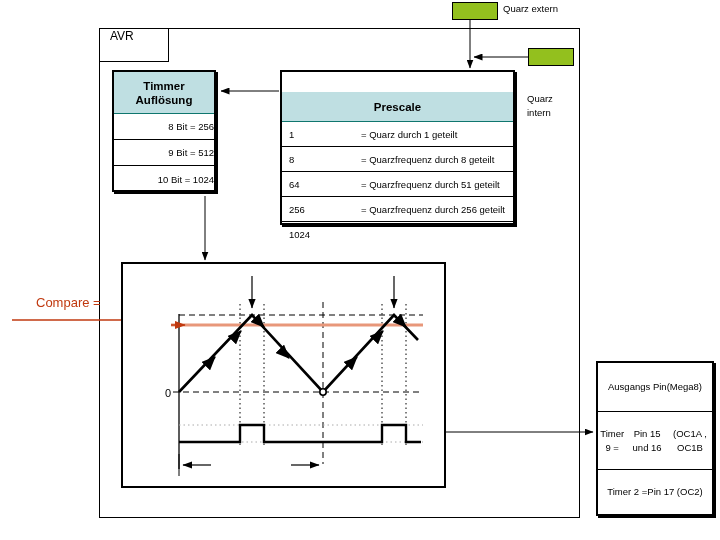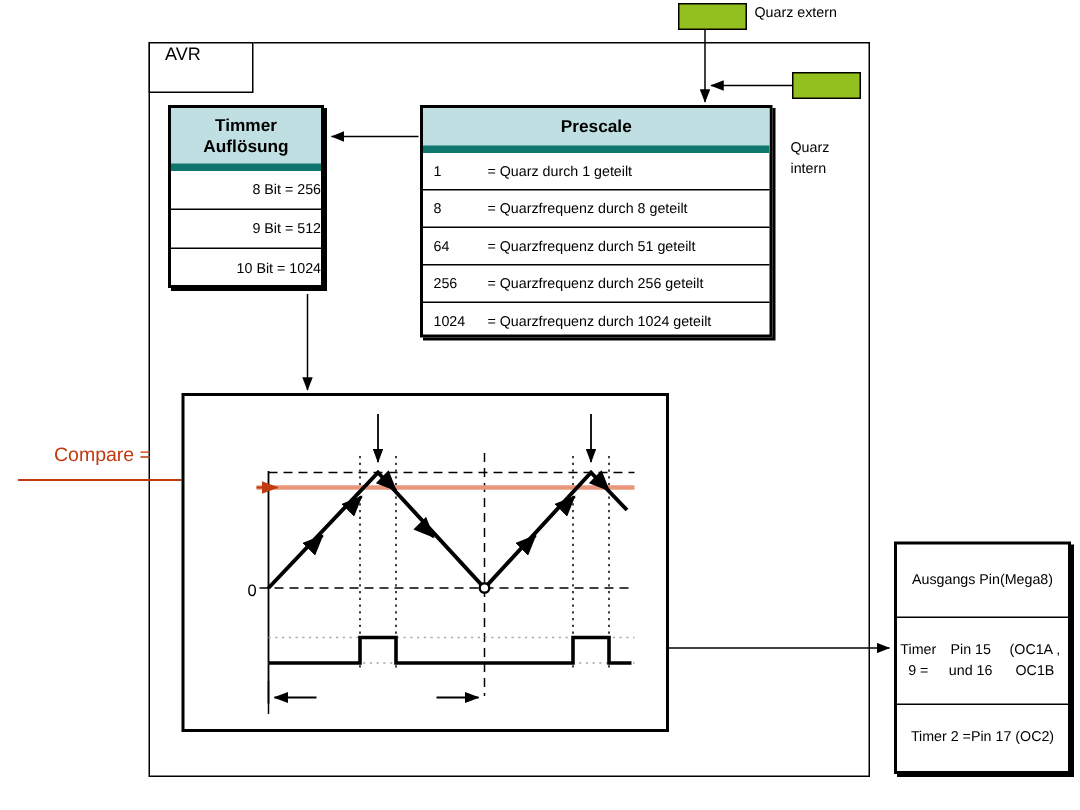--- a/index.html
+++ b/index.html
@@ -6,36 +6,36 @@
   body{width:720px;height:540px;position:relative;overflow:hidden;
        font-family:"Liberation Sans","DejaVu Sans",sans-serif;color:#000;}
   .abs{position:absolute;}
   
   #avr-frame{left:99px;top:28px;width:481px;height:490px;border:1px solid #000;box-sizing:border-box;}
   #avr-label{left:99px;top:28px;width:70px;height:34px;border:1px solid #000;box-sizing:border-box;
              background:#fff;display:flex;align-items:flex-start;padding-left:10px;font-size:12px;}
   
   .tbl{box-sizing:border-box;border:2px solid #000;background:#fff;
        box-shadow:2px 2px 0 #000;}
-  .tbl .hdr{background:#bfdfe2;border-bottom:5px solid #0f766e;box-sizing:border-box;
+  .tbl .hdr{background:#bfdfe2;border-bottom:1px solid #0f766e;box-sizing:border-box;
             display:flex;flex-direction:column;align-items:center;justify-content:center;
             font-weight:bold;font-size:11.5px;line-height:14px;}
   .tbl .row{border-bottom:1px solid #000;box-sizing:border-box;
             display:flex;align-items:center;font-size:9.5px;}
   .tbl .row:last-child{border-bottom:none;}
   
   #timmer-box{left:112px;top:70px;width:104px;height:122px;}
   #timmer-box .hdr{height:42px;}
   #timmer-box .row{height:26px;padding-left:13px;justify-content:flex-end;}
   
   #prescale-box{left:280px;top:70px;width:235px;height:155px;}
-  #prescale-box .hdr{height:30px;font-size:11.5px;}
+  #prescale-box .hdr{height:30px;font-size:11.5px;margin-top:20px;}
   #prescale-box .row{height:25px;padding-left:7px;}
   #prescale-box .row .num{width:36px;flex:none;}
-  #prescale-box .row .txt{flex:1;}
+  #prescale-box .row .txt{flex:1;margin-left:36px;}
   
   .green{background:#93c01e;border:1px solid #000;box-sizing:border-box;}
   #quarz-extern-box{left:452px;top:2px;width:46px;height:18px;}
   #quarz-extern-label{left:503px;top:3px;font-size:9.5px;white-space:nowrap;}
   #quarz-intern-box{left:528px;top:48px;width:46px;height:18px;}
   #quarz-intern-label{left:527px;top:92px;font-size:9.5px;line-height:14px;}
   
   #wave-panel{left:121px;top:262px;width:325px;height:226px;border:2px solid #000;background:#fff;box-sizing:border-box;}
   
   #compare-label{left:8px;top:295px;font-size:13px;color:#c0390f;white-space:nowrap;margin-left:28px;}
@@ -98,21 +98,20 @@
   <div class="row">
     <span class="num">64</span>
     <span class="txt">= Quarzfrequenz durch 51 geteilt</span>
   </div>
   <div class="row">
     <span class="num">256</span>
     <span class="txt">= Quarzfrequenz durch 256 geteilt</span>
   </div>
   <div class="row">
     <span class="num">1024</span>
-    <span class="txt">= Quarzfrequenz durch 1024 geteilt</span>
   </div>
 </div>
 
 <svg class="abs" style="left:0;top:0;" width="720" height="540">
   <defs>
     <marker id="ah" markerWidth="9" markerHeight="7" refX="8.5" refY="3.5" orient="auto">
       <polygon points="0 0, 9 3.5, 0 7" fill="#000"></polygon>
     </marker>
     <marker id="ahr" markerWidth="9" markerHeight="7" refX="8.5" refY="3.5" orient="auto">
       <polygon points="0 0, 9 3.5, 0 7" fill="#c0390f"></polygon>

